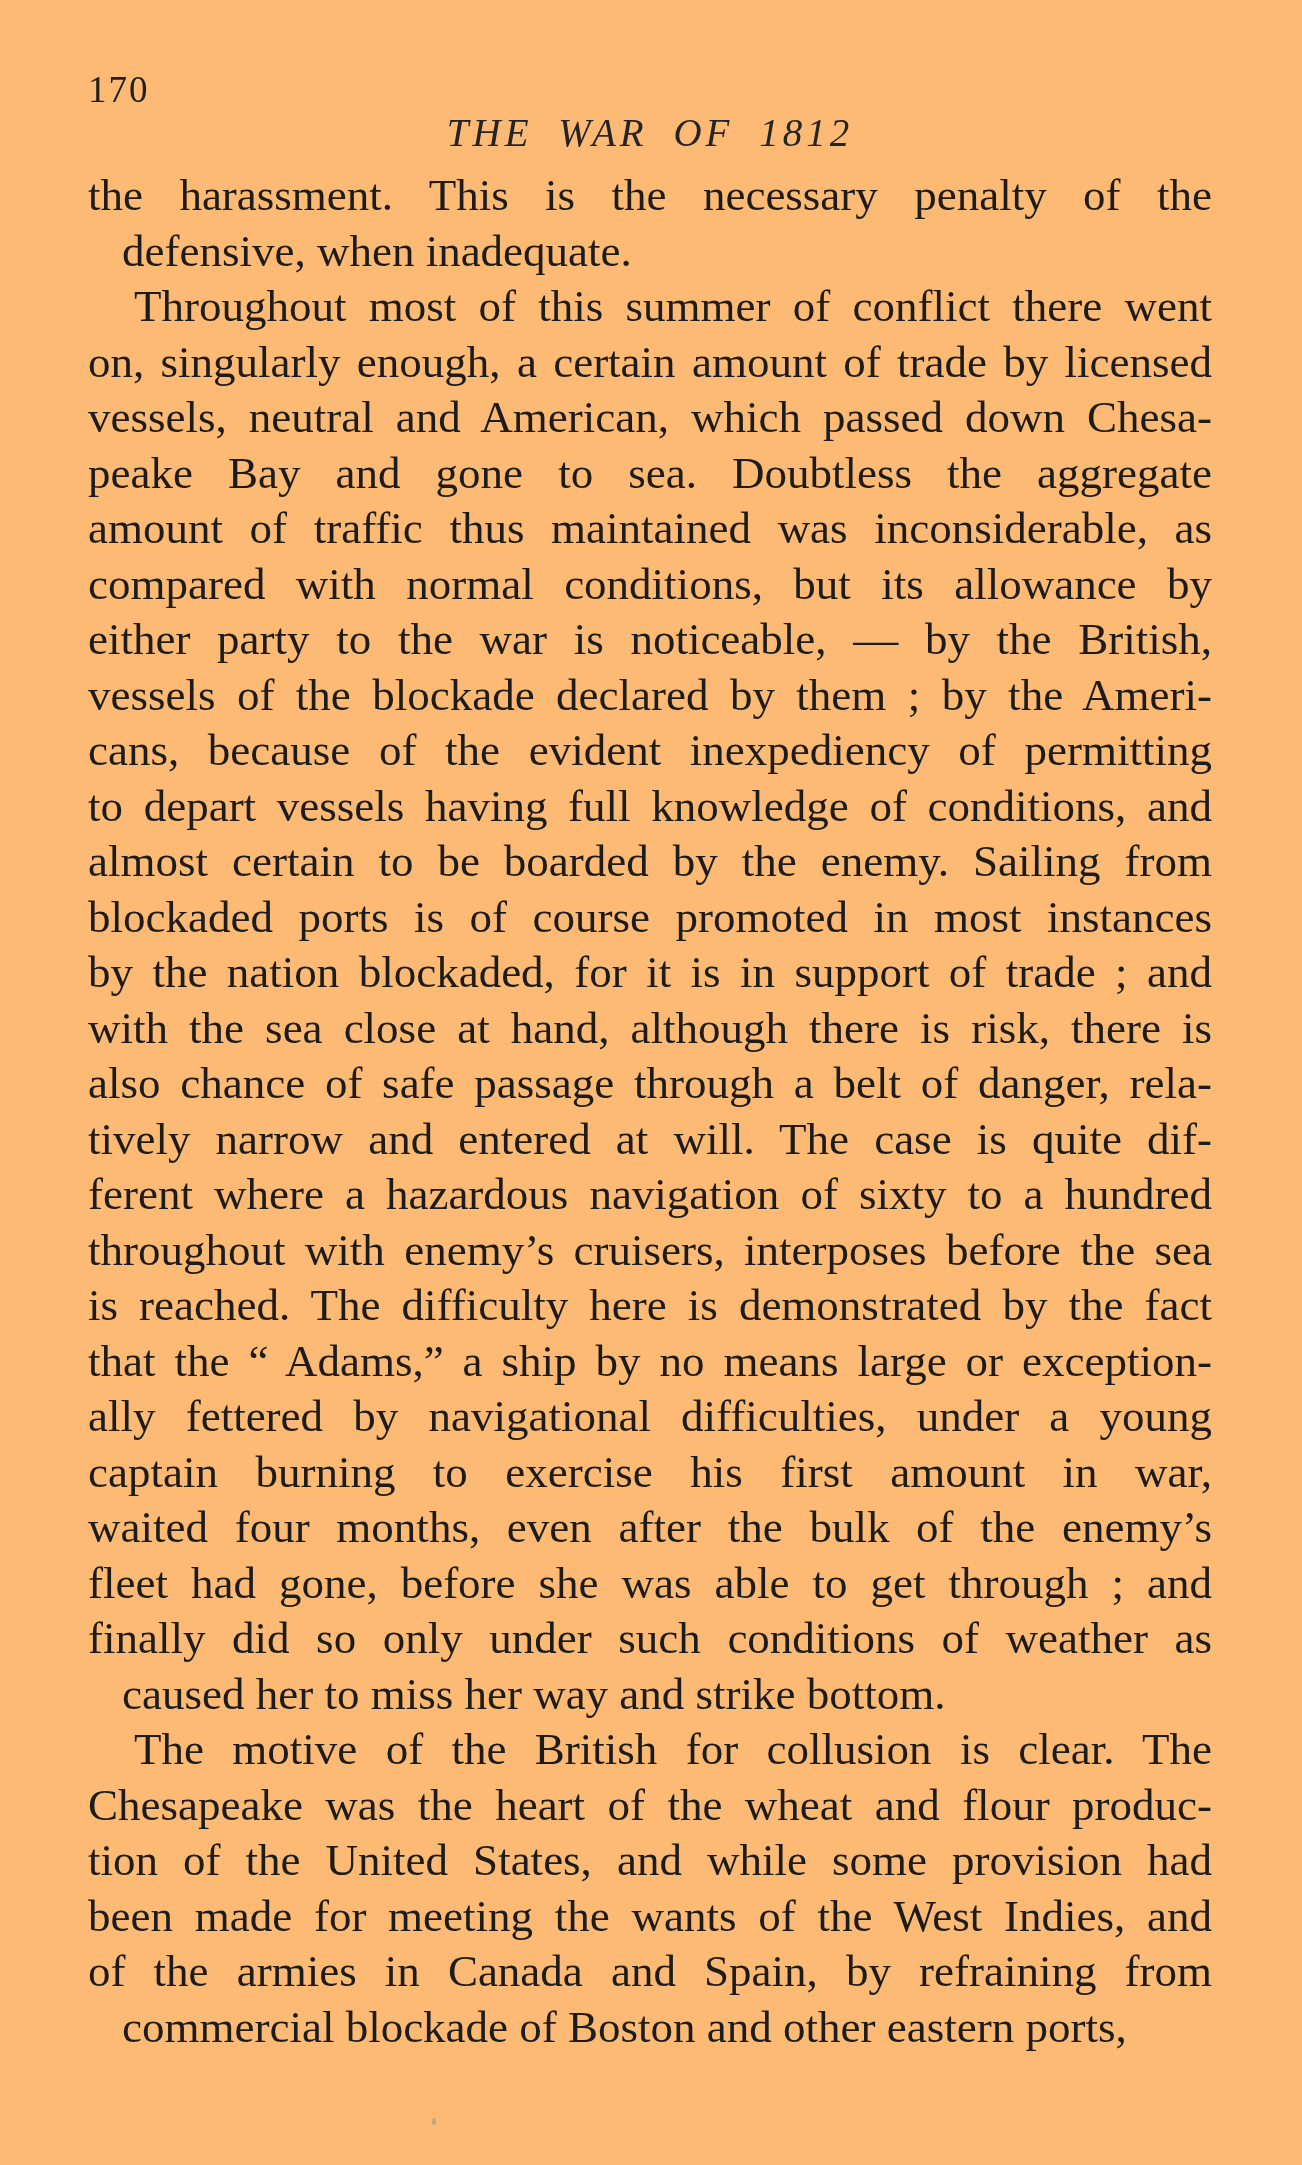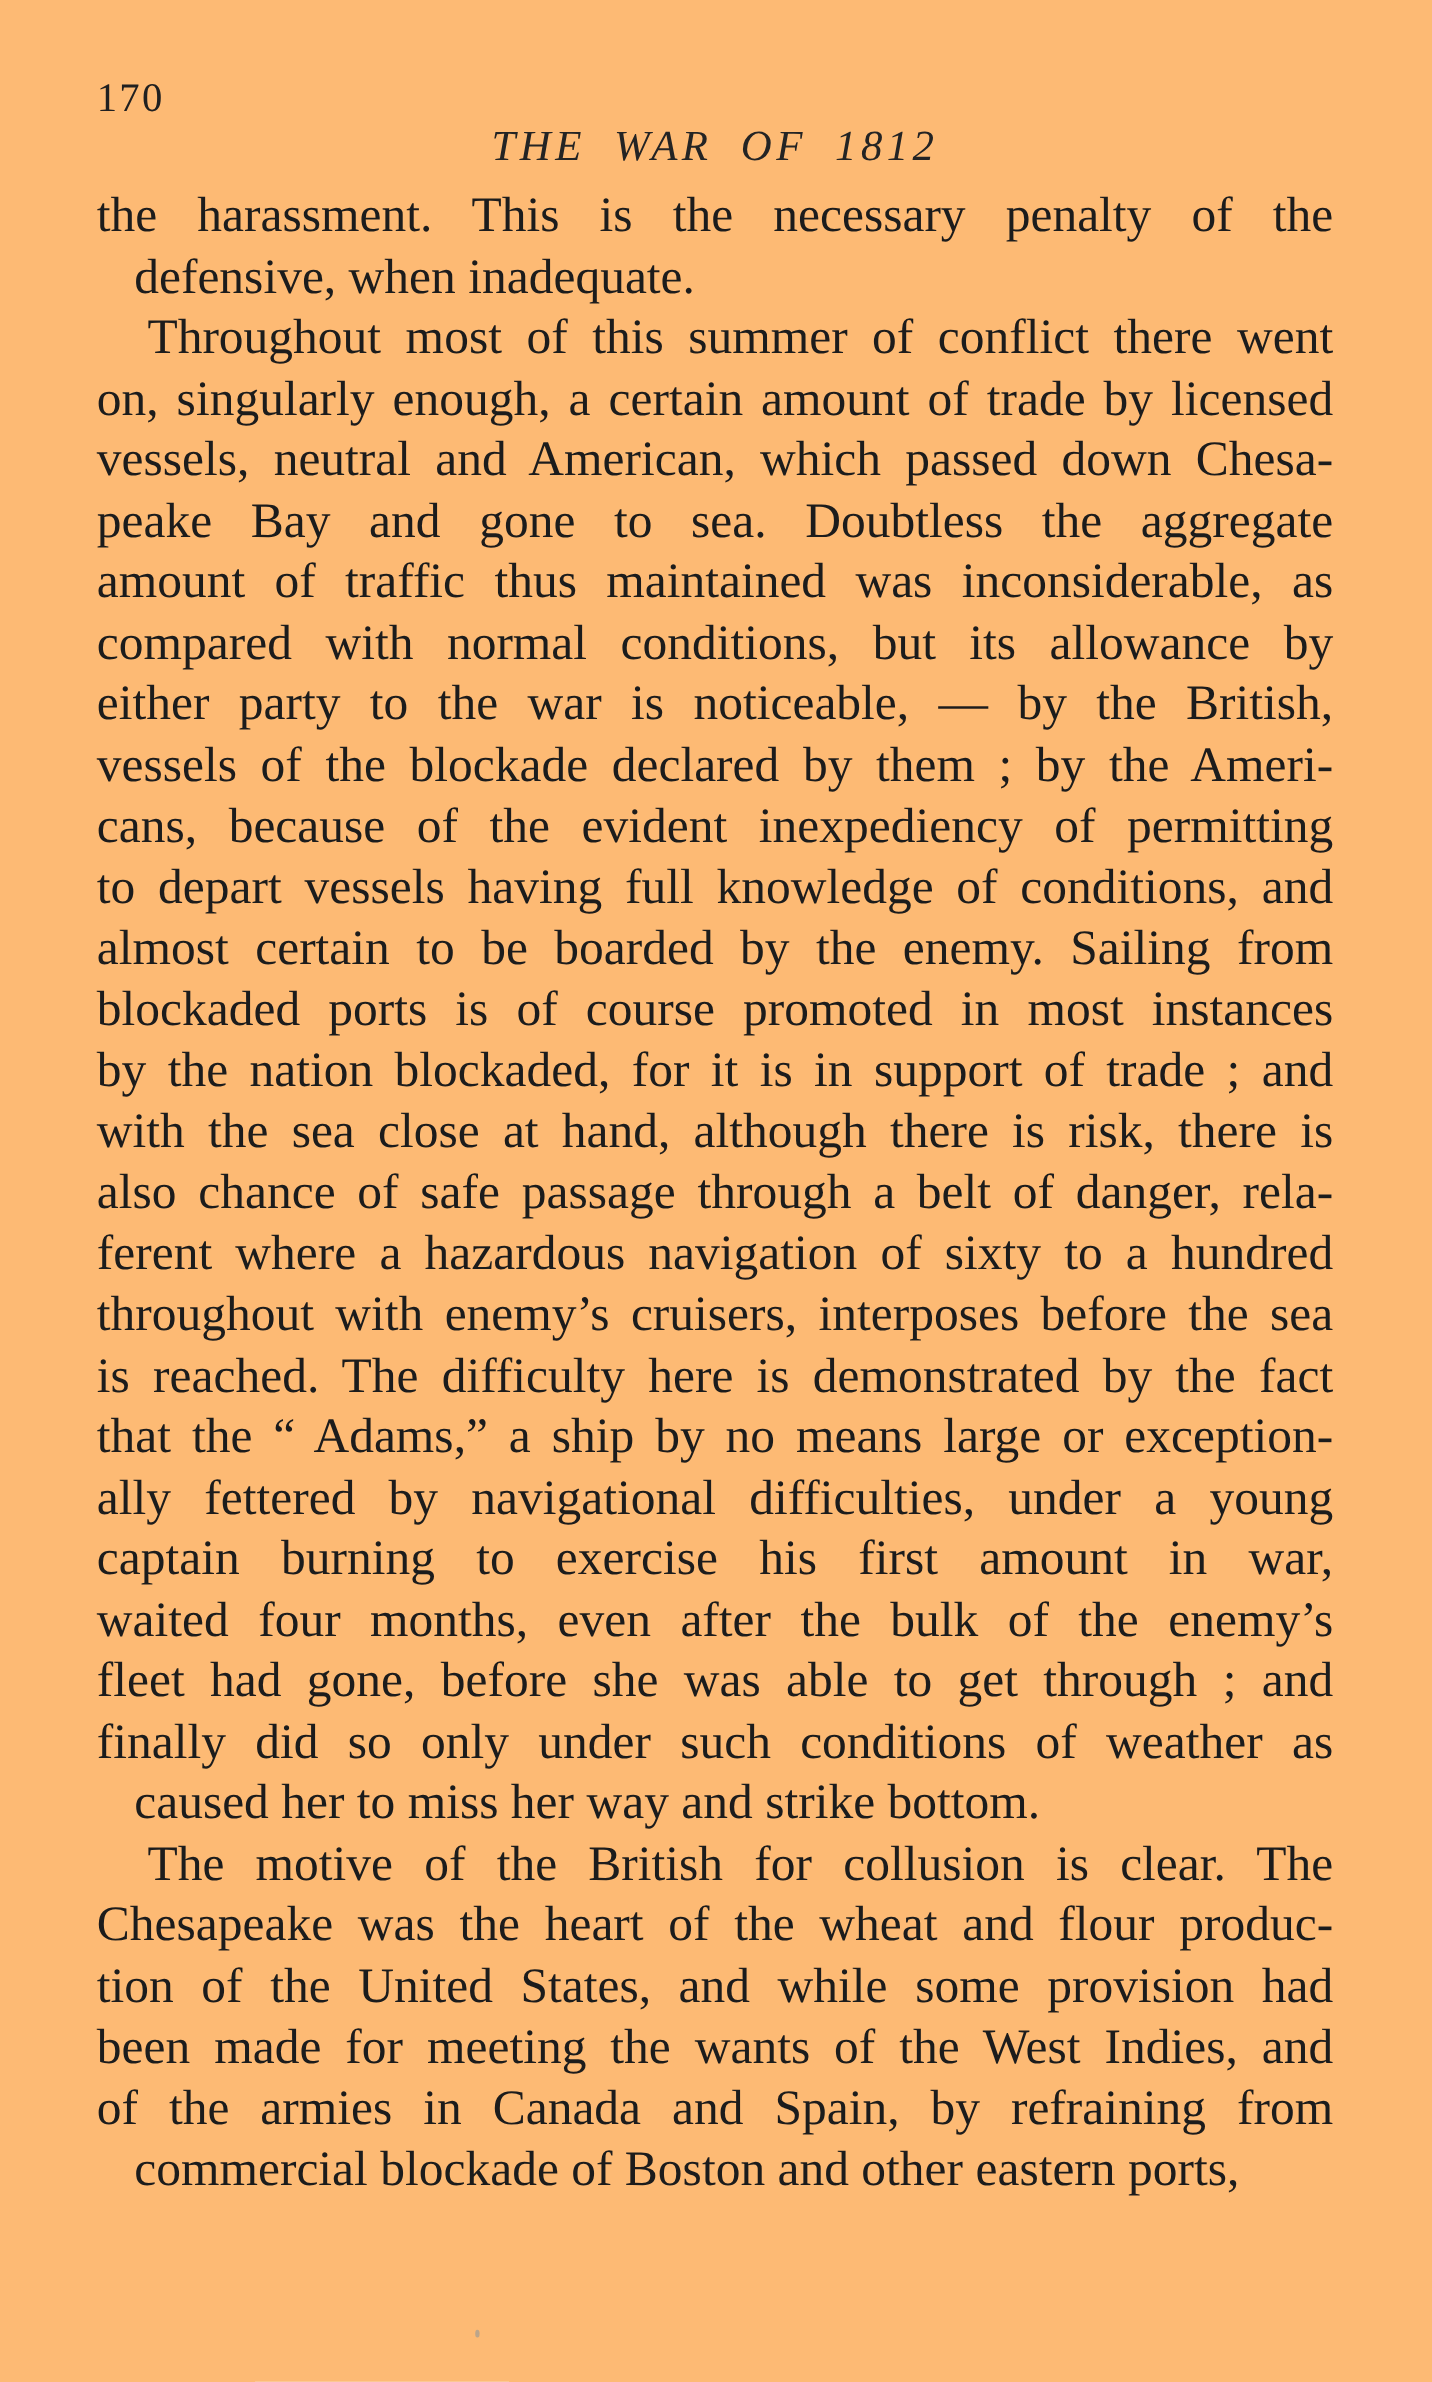--- a/index.html
+++ b/index.html
@@ -106,20 +106,21 @@
       <div class="line">compared with normal conditions, but its allowance by</div>
       <div class="line">either party to the war is noticeable, — by the British,</div>
       <div class="line">vessels of the blockade declared by them ; by the Ameri-</div>
       <div class="line">cans, because of the evident inexpediency of permitting</div>
       <div class="line">to depart vessels having full knowledge of conditions, and</div>
       <div class="line">almost certain to be boarded by the enemy.  Sailing from</div>
       <div class="line">blockaded ports is of course promoted in most instances</div>
       <div class="line">by the nation blockaded, for it is in support of trade ; and</div>
       <div class="line">with the sea close at hand, although there is risk, there is</div>
       <div class="line">also chance of safe passage through a belt of danger, rela-</div>
+      <div class="line">tively narrow and entered at will.  The case is quite dif-</div>
       <div class="line">ferent where a hazardous navigation of sixty to a hundred</div>
       <div class="line">throughout with enemy’s cruisers, interposes before the sea</div>
       <div class="line">is reached.  The difficulty here is demonstrated by the fact</div>
       <div class="line">that the “ Adams,” a ship by no means large or exception-</div>
       <div class="line">ally fettered by navigational difficulties, under a young</div>
       <div class="line">captain burning to exercise his first amount in war,</div>
       <div class="line">waited four months, even after the bulk of the enemy’s</div>
       <div class="line">fleet had gone, before she was able to get through ; and</div>
       <div class="line">finally did so only under such conditions of weather as</div>
       <div class="line last">caused her to miss her way and strike bottom.</div>

